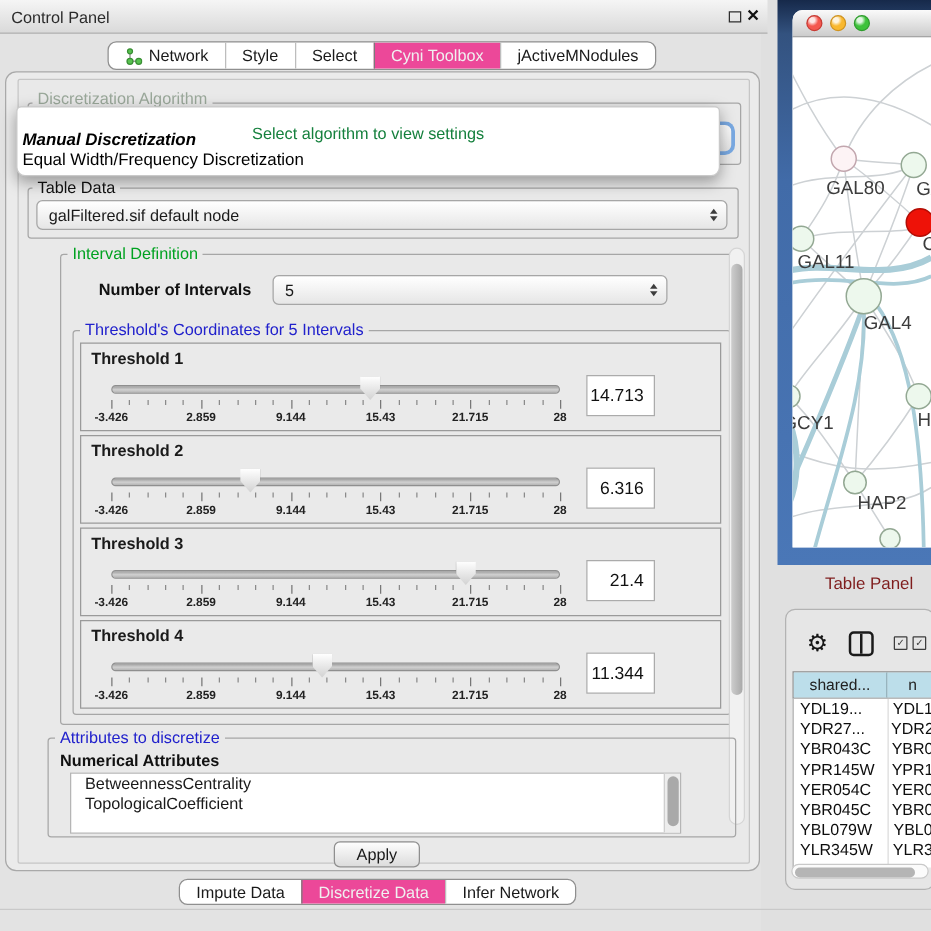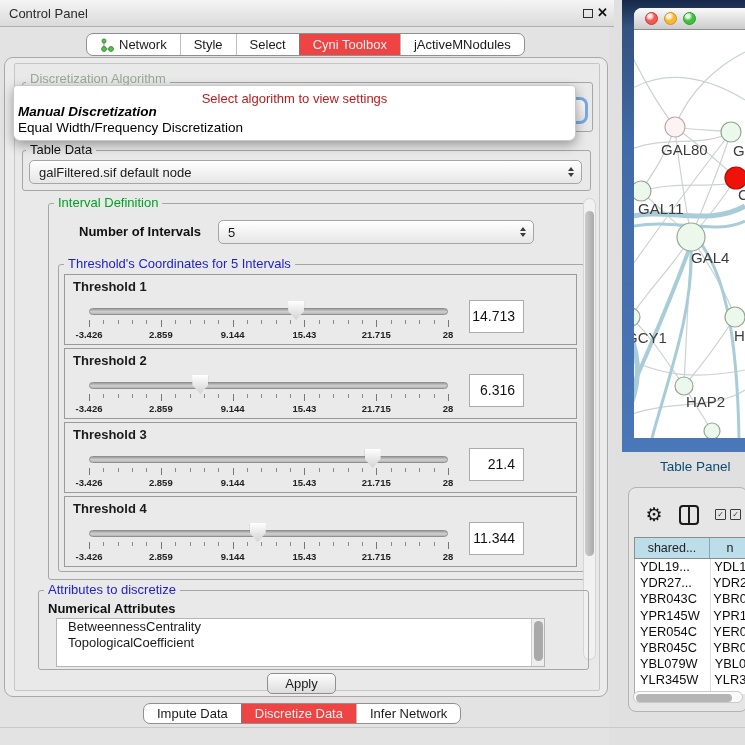--- a/index.html
+++ b/index.html
@@ -12,21 +12,21 @@
     background:linear-gradient(#f5f5f5,#dadada);border-bottom:1px solid #aeaeae;}
   .tb-title{position:absolute;left:9px;top:6px;font-size:13px;color:#2b2b2b;}
   .float-icon{position:absolute;left:583px;top:9px;width:10px;height:9px;border:1.5px solid #2e2e2e;}
   .close-icon{position:absolute;left:597px;top:5px;font-size:13px;font-weight:bold;color:#111;}
 
   .seg-control{position:absolute;display:flex;background:#fff;border:1px solid #8f8f8f;
     border-radius:7px;overflow:hidden;font-size:13px;align-items:stretch;}
   .seg{display:flex;align-items:center;justify-content:center;padding:0 13px;color:#1a1a1a;
     border-left:1px solid #bdbdbd;white-space:nowrap;}
   .seg:first-child{border-left:none;}
-  .seg.selected{background:#ef4444;color:#f0f0f0;border-left-color:#7a7a7a;}
+  .seg.selected{background:#ec4899;color:#f0f0f0;border-left-color:#7a7a7a;}
   .seg .neticon{margin-right:5px;display:inline-flex;}
   #topTabs{left:86px;top:33px;height:23px;}
   #bottomTabs{left:143px;top:703px;height:21px;}
 
   .outer-panel{position:absolute;left:4px;top:57px;width:604px;height:640px;
     background:#ebebeb;border:1px solid #a9a9a9;border-radius:9px;}
   .inner-panel{position:absolute;left:14px;top:63px;width:586px;height:628px;
     background:#e9e9e9;border:1px solid #c6c6c6;border-radius:2px;}
 
   .groupbox{position:absolute;border:1px solid #a6a6a6;border-radius:3px;}
@@ -41,21 +41,21 @@
   .blue-title{left:64px;top:257px;color:#2121cc;}
   .attr-box{left:38px;top:590px;width:551px;height:80px;}
   .attr-title{left:44px;top:583px;color:#2121cc;}
 
   .focus-frag{position:absolute;left:570px;top:97px;width:18px;height:27px;z-index:4;
     background:linear-gradient(#fdfdfd,#e4e4e4);border:3px solid #79a9e2;border-radius:0 8px 8px 0;border-left:none;}
 
   .popup{position:absolute;left:13px;top:85px;width:563px;height:56px;background:#ffffff;
     border:1px solid #c9c9c9;border-radius:4px 4px 7px 7px;z-index:30;
     box-shadow:0 4px 12px rgba(0,0,0,.35);}
-  .popup-prompt{height:18px;padding-top:5px;text-align:center;font-size:13px;color:#b91c1c;}
+  .popup-prompt{height:18px;padding-top:13px;text-align:center;font-size:13px;color:#15803d;}
   .popup-opt{height:16px;line-height:16px;padding-left:4px;font-size:13.5px;color:#000;}
   .popup-opt.hl{font-weight:bold;font-style:italic;}
 
   .combo{position:absolute;background:linear-gradient(#ffffff,#e6e6e6);border:1px solid #a6a6a6;
     border-radius:5px;display:flex;align-items:center;font-size:13px;padding:0 22px 0 9px;z-index:3;}
   .combo-value{white-space:nowrap;overflow:hidden;}
   .combo-arrows{position:absolute;right:7px;top:50%;transform:translateY(-50%);
     display:flex;flex-direction:column;gap:2px;}
   .combo-arrows i{display:block;width:0;height:0;border-left:3.5px solid transparent;border-right:3.5px solid transparent;}
   .combo-arrows .up{border-bottom:4px solid #3c3c3c;}
@@ -104,21 +104,21 @@
     overflow:hidden;background:#fff;}
   .net-titlebar{height:22px;background:linear-gradient(#fafafa,#cccccc);border-bottom:1px solid #8d8d8d;
     display:flex;align-items:center;padding-left:11px;}
   .light{width:13px;height:13px;border-radius:50%;margin-right:6px;
     background:radial-gradient(circle at 35% 28%,rgba(255,255,255,.85) 0 18%,transparent 45%) ;}
   .light.red{background-color:#f4584f;border:1px solid #c63b34;}
   .light.yellow{background-color:#f9b82f;border:1px solid #cf9321;}
   .light.green{background-color:#3ec23b;border:1px solid #2f9c2d;}
   .net-canvas{position:relative;width:111px;height:408px;background:#fff;}
 
-  .tp-title{position:absolute;left:660px;top:459px;font-size:13.5px;color:#0c4a6e;}
+  .tp-title{position:absolute;left:660px;top:459px;font-size:13.5px;color:#7f1d1d;}
   .tp-panel{position:absolute;left:628px;top:487px;width:120px;height:225px;background:#e6e6e6;
     border:1px solid #b3b3b3;border-radius:8px;}
   .gear-icon{position:absolute;left:15px;top:15px;width:20px;height:22px;font-size:19px;color:#151515;text-align:center;}
   .split-icon{position:absolute;left:50px;top:17px;width:20px;height:20px;border:2px solid #1a1a1a;border-radius:4px;}
   .split-icon::after{content:"";position:absolute;left:7px;top:0;width:2px;height:16px;background:#1a1a1a;}
   .chk-icon{position:absolute;top:21px;width:11px;height:11px;border:1.5px solid #3c3c3c;border-radius:1px;
     font-size:8px;line-height:9px;text-align:center;color:#3c3c3c;}
   .tbl-header{position:absolute;left:5px;top:49px;height:22px;display:flex;border:1px solid #8d8d8d;}
   .th-cell{background:#bcdeea;font-size:12.5px;color:#222;text-align:center;line-height:20px;
     border-right:1px solid #8ba6b0;overflow:hidden;white-space:nowrap;}

